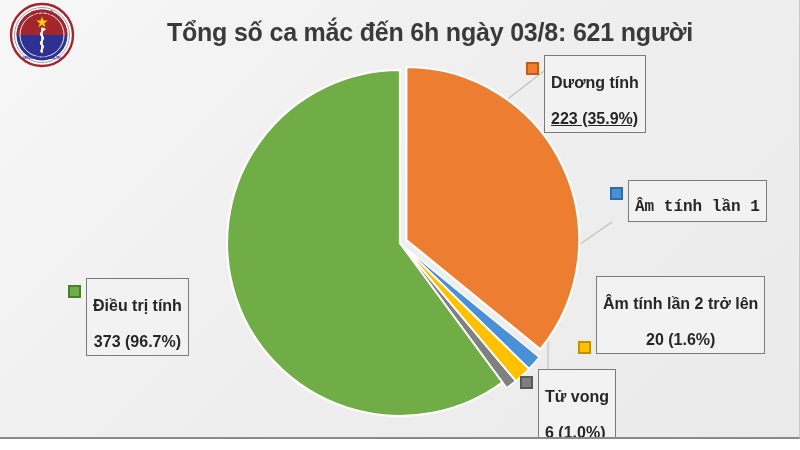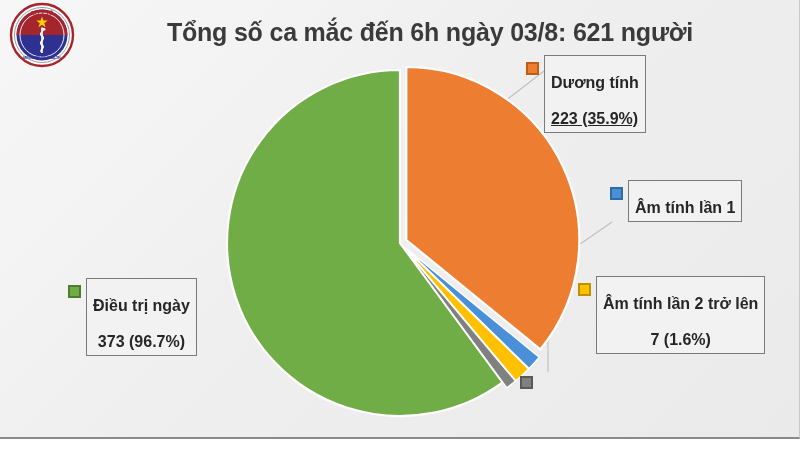--- a/index.html
+++ b/index.html
@@ -83,24 +83,24 @@
     line-height: 1.24;
     white-space: nowrap;
     margin-top: 16px;
   }
 
   .lb-duongtinh { left: 526px; top: 55px; }
   .lb-duongtinh .legend-line1 { text-align: left; }
   .lb-duongtinh .legend-line2 { text-align: left; text-decoration: underline; }
 
   .lb-amtinh1 { left: 610px; top: 180px; }
-  .lb-amtinh1 .legend-line1 { text-align: left; }
+  .lb-amtinh1 .legend-line1 { text-align: left; font-family: Liberation Mono, monospace; }
   .lb-amtinh1 .legend-line2 { text-align: center; }
 
-  .lb-amtinh2 { left: 578px; top: 276px; }
+  .lb-amtinh2 { left: 578px; top: 276px; align-items: flex-end; }
   .lb-amtinh2 .legend-line1 { text-align: left; }
   .lb-amtinh2 .legend-line2 { text-align: center; }
 
   .lb-tuvong { left: 520px; top: 369px; }
   .lb-tuvong .legend-line1 { text-align: left; }
   .lb-tuvong .legend-line2 { text-align: left; }
 
   .lb-dieutri { left: 68px; top: 278px; }
   .lb-dieutri .legend-line1 { text-align: center; }
   .lb-dieutri .legend-line2 { text-align: center; }
@@ -158,29 +158,33 @@
     <div class="legend-swatch" style="background:#4A90D9; border:2px solid #2E6DA4;"></div>
     <div class="legend-frame">
       <div class="legend-line1">Âm tính lần 1</div>
     </div>
   </div>
 
   <div class="legend-box lb-amtinh2">
     <div class="legend-swatch" style="background:#FFC000; border:2px solid #BF9000;"></div>
     <div class="legend-frame">
       <div class="legend-line1">Âm tính lần 2 trở lên</div>
-      <div class="legend-line2">7 (1.6%)</div>
+      <div class="legend-line2">20 (1.6%)</div>
     </div>
   </div>
 
   <div class="legend-box lb-tuvong">
     <div class="legend-swatch" style="background:#808080; border:2px solid #595959;"></div>
+    <div class="legend-frame">
+      <div class="legend-line1">Tử vong</div>
+      <div class="legend-line2">6 (1.0%)</div>
+    </div>
   </div>
 
   <div class="legend-box lb-dieutri">
     <div class="legend-swatch" style="background:#70AD47; border:2px solid #4E7C31;"></div>
     <div class="legend-frame">
-      <div class="legend-line1">Điều trị ngày</div>
+      <div class="legend-line1">Điều trị tính</div>
       <div class="legend-line2">373 (96.7%)</div>
     </div>
   </div>
 
 </div>
 
 </body></html>

